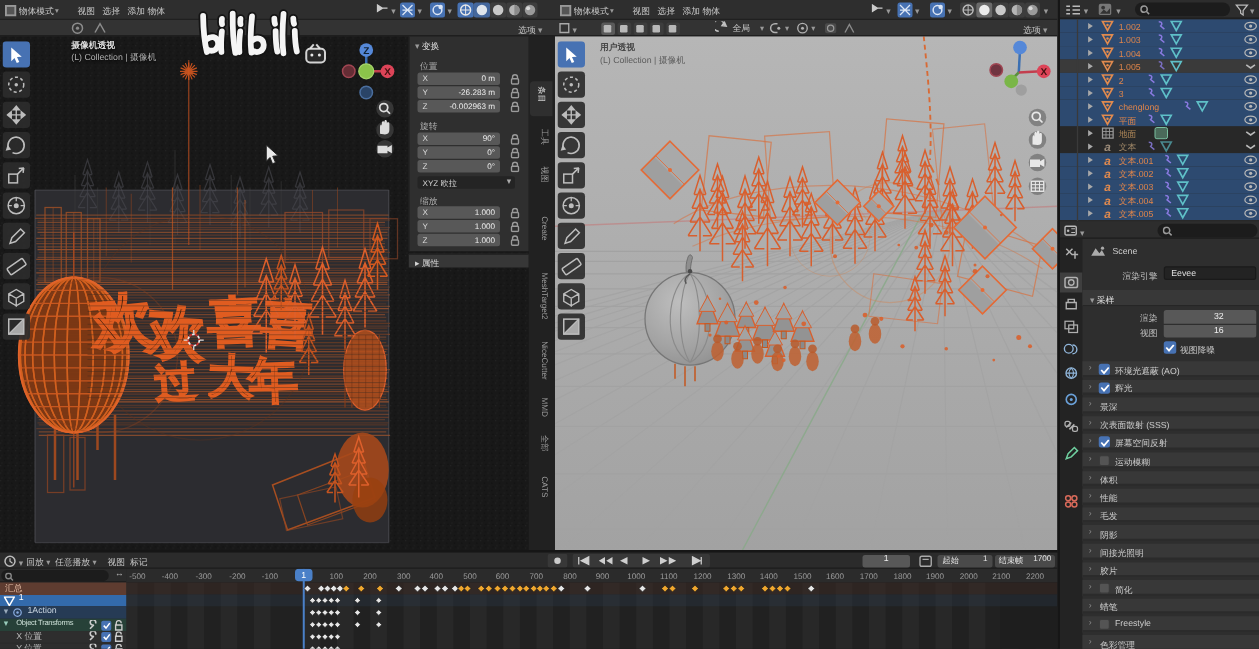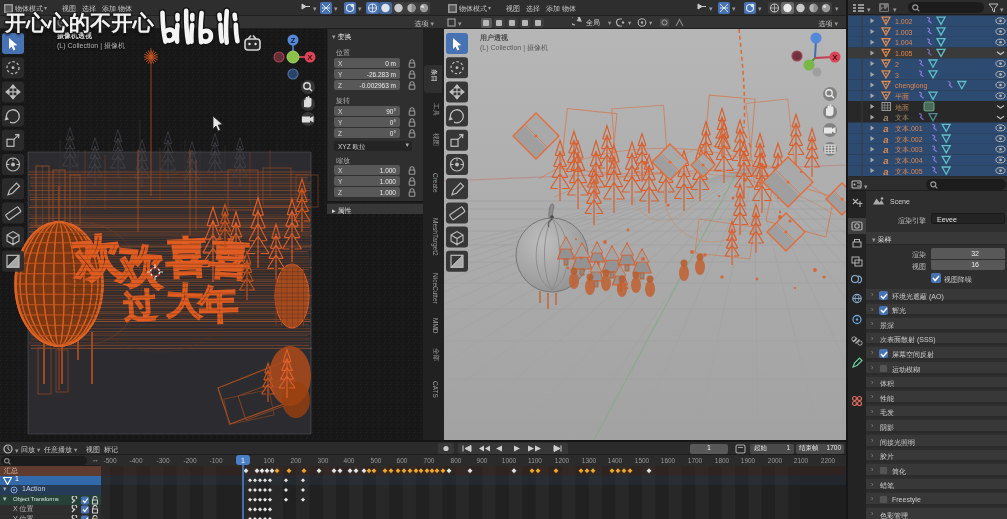--- a/index.html
+++ b/index.html
@@ -447,21 +447,20 @@
         <circle cx="126.5" cy="5.5" r="1.6" fill="#d9d9d9"></circle>
       </svg>
 <div class="abs" style="left:0;top:16px;width:444px;height:13px;background:#333333;border-bottom:1px solid #1e1e1e;">
 <span class="abs" style="right:10px;top:3px;font-size:7px;color:#c4c4c4;">选项 <span style="font-size:7px;color:#999;">▾</span></span>
 <svg class="ic" style="left:56px;top:1px;" width="120" height="11">
           <circle cx="6" cy="5.5" r="4" fill="none" stroke="#8c8c8c" stroke-width="1.2"></circle>
           <circle cx="6" cy="5.5" r="1.3" fill="#8c8c8c"></circle>
           <path d="M20 9 l4-7 l4 7" fill="none" stroke="#8c8c8c" stroke-width="1.2"></path>
         </svg>
 </div>
-<div class="abs" style="left:5px;top:9px;font-size:21px;font-weight:bold;color:#f2f2f2;letter-spacing:0.3px;text-shadow:-1px -1px 0 #1a1a1a,1px -1px 0 #1a1a1a,-1px 1px 0 #1a1a1a,1px 1px 0 #1a1a1a,0 2px 3px #000;white-space:nowrap;">开心心的不开心</div>
 <svg class="abs" style="left:156px;top:6px;" width="112" height="48" viewBox="0 0 112 48">
         <g fill="none" stroke="#141414" stroke-width="7.2" stroke-linecap="round">
           <g fill="none" stroke="#141414" stroke-width="7.4" stroke-linecap="round">
             <g transform="translate(3,0) rotate(-4)">
               <path d="M3 7 C2.5 16 2.5 27 4 36"></path>
               <path d="M4.5 26 C8 23 13 24 13.5 29 C14 34 9 37 4.5 34"></path>
             </g>
             <g transform="translate(20,0) rotate(3)">
               <path d="M2.5 19 C2.2 25 2.3 31 3 35.5"></path>
               <path d="M2 9 C1.9 10.5 2 12 2.3 13.2"></path>

